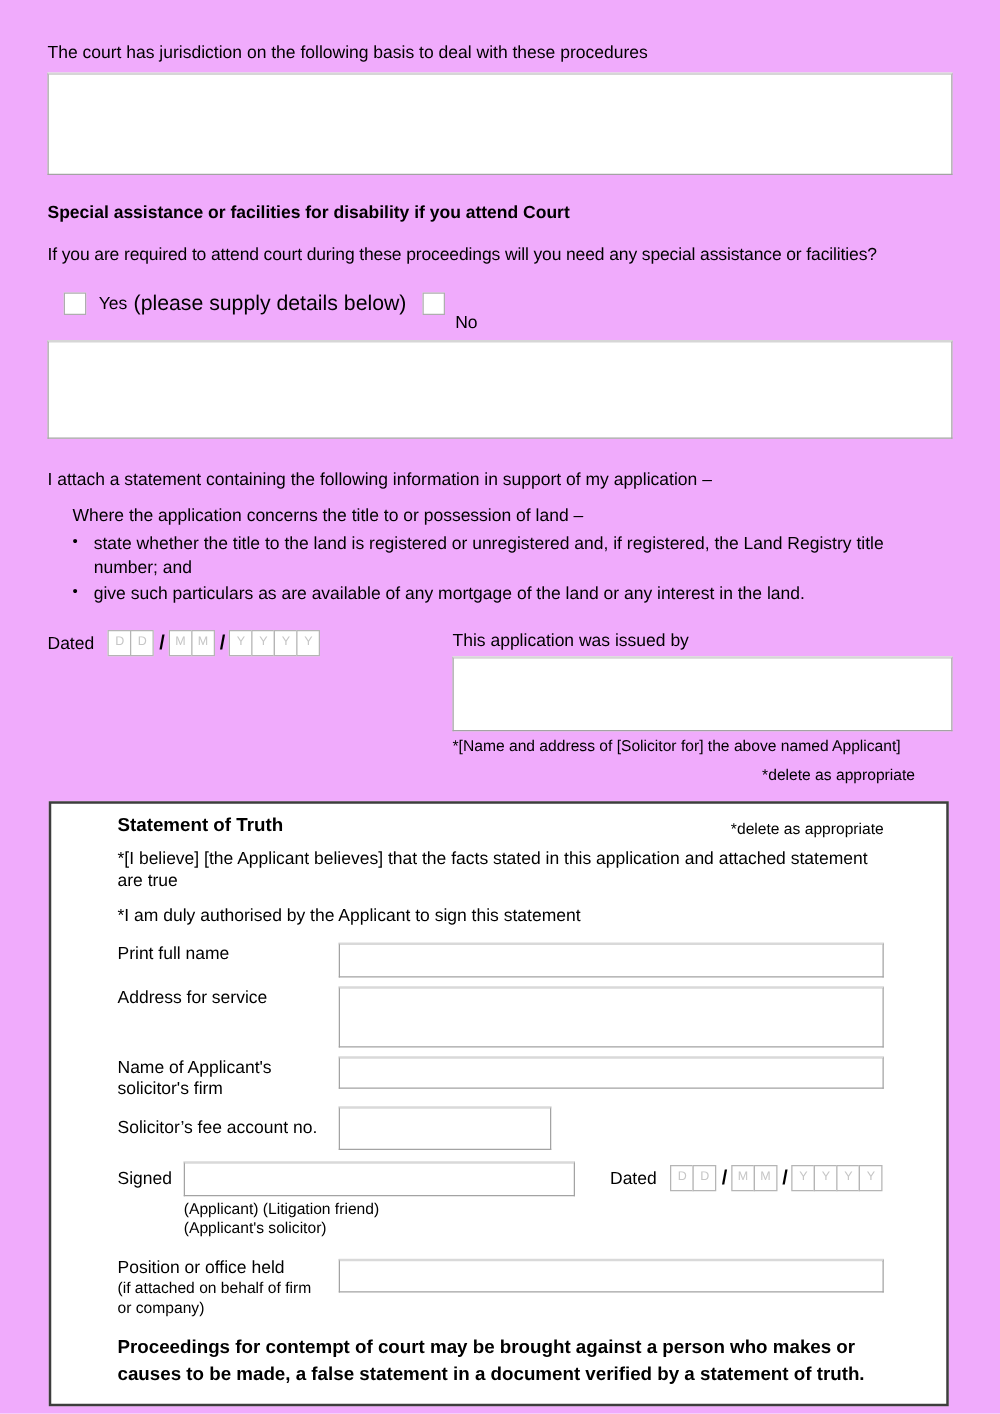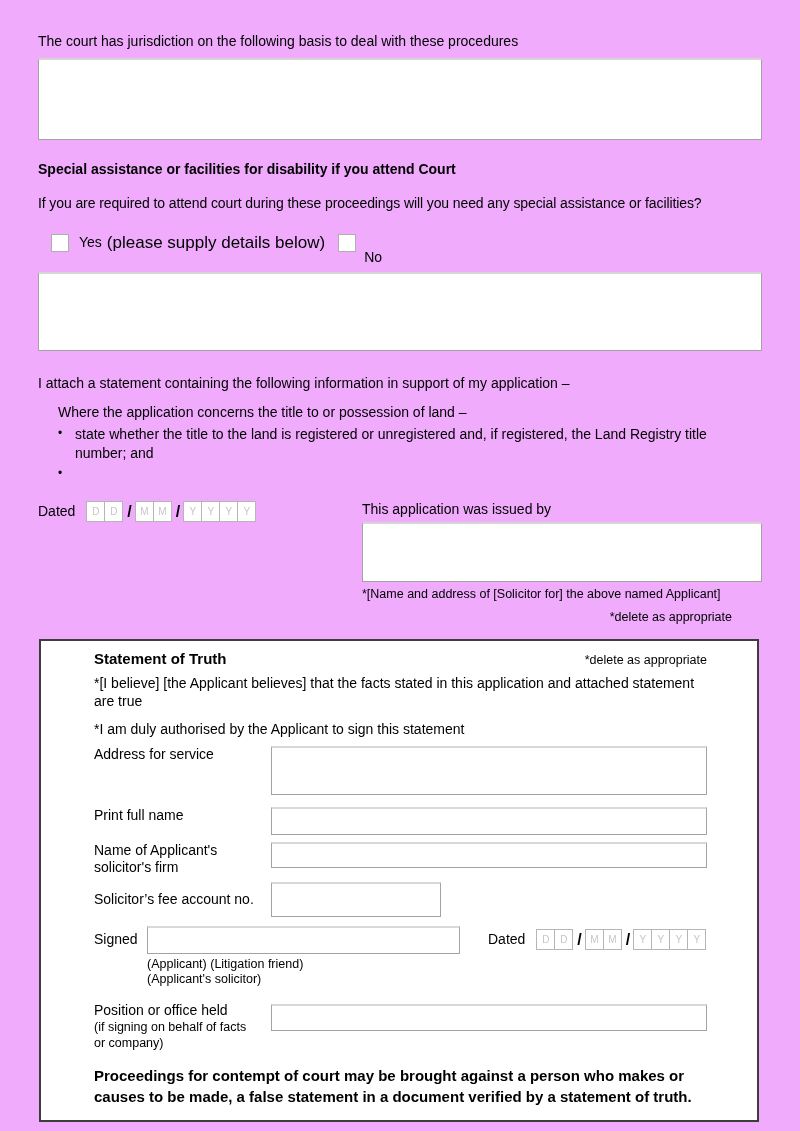--- a/index.html
+++ b/index.html
@@ -109,20 +109,21 @@
 
   <p class="attach-intro">I attach a statement containing the following information in support of my application –</p>
   <p class="attach-where">Where the application concerns the title to or possession of land –</p>
   <div class="bullets">
     <div class="bullet-row">
       <span class="bullet-dot">•</span>
       <span class="bullet-text">state whether the title to the land is registered or unregistered and, if registered, the Land Registry title number; and</span>
     </div>
     <div class="bullet-row">
       <span class="bullet-dot">•</span>
+      <span class="bullet-text">give such particulars as are available of any mortgage of the land or any interest in the land.</span>
     </div>
   </div>
 
   <div class="dated-issued">
     <div class="dated-group">
       <span class="dated-label">Dated</span>
       <span class="dated-cells">
         <span class="dc">D</span>
         <span class="dc">D</span>
         <span class="dsep">/</span>
@@ -144,28 +145,28 @@
   </div>
 
   <div class="truth-box">
     <div class="truth-header">
       <span class="truth-title">Statement of Truth</span>
       <span class="truth-delete">*delete as appropriate</span>
     </div>
     <div class="truth-belief">*[I believe] [the Applicant believes] that the facts stated in this application and attached statement are true</div>
     <div class="truth-auth">*I am duly authorised by the Applicant to sign this statement</div>
 
+    <div class="form-row first">
+      <div class="label-col">Print full name</div>
+      <div class="input h28"></div>
+    </div>
+
     <div class="form-row">
       <div class="label-col">Address for service</div>
       <div class="input h49"></div>
-    </div>
-
-    <div class="form-row first">
-      <div class="label-col">Print full name</div>
-      <div class="input h28"></div>
     </div>
 
     <div class="form-row">
       <div class="label-col">Name of Applicant's solicitor's firm</div>
       <div class="input h26"></div>
     </div>
 
     <div class="form-row row-fee">
       <div class="label-col">Solicitor’s fee account no.</div>
       <div class="input fee-input"></div>
@@ -190,21 +191,21 @@
     </div>
     <div class="signed-notes">
       <div>(Applicant) (Litigation friend)</div>
       <div>(Applicant's solicitor)</div>
     </div>
 
     <div class="position-row">
       <div class="position-left">
         <div>Position or office held</div>
         <div class="position-note">
-          <div>(if signing on behalf of facts</div>
+          <div>(if attached on behalf of firm</div>
           <div>or company)</div>
         </div>
       </div>
       <div class="input position-input"></div>
     </div>
 
     <div class="truth-warning">Proceedings for contempt of court may be brought against a person who makes or causes to be made, a false statement in a document verified by a statement of truth.</div>
   </div>
 
   <div class="page-number">2</div>

